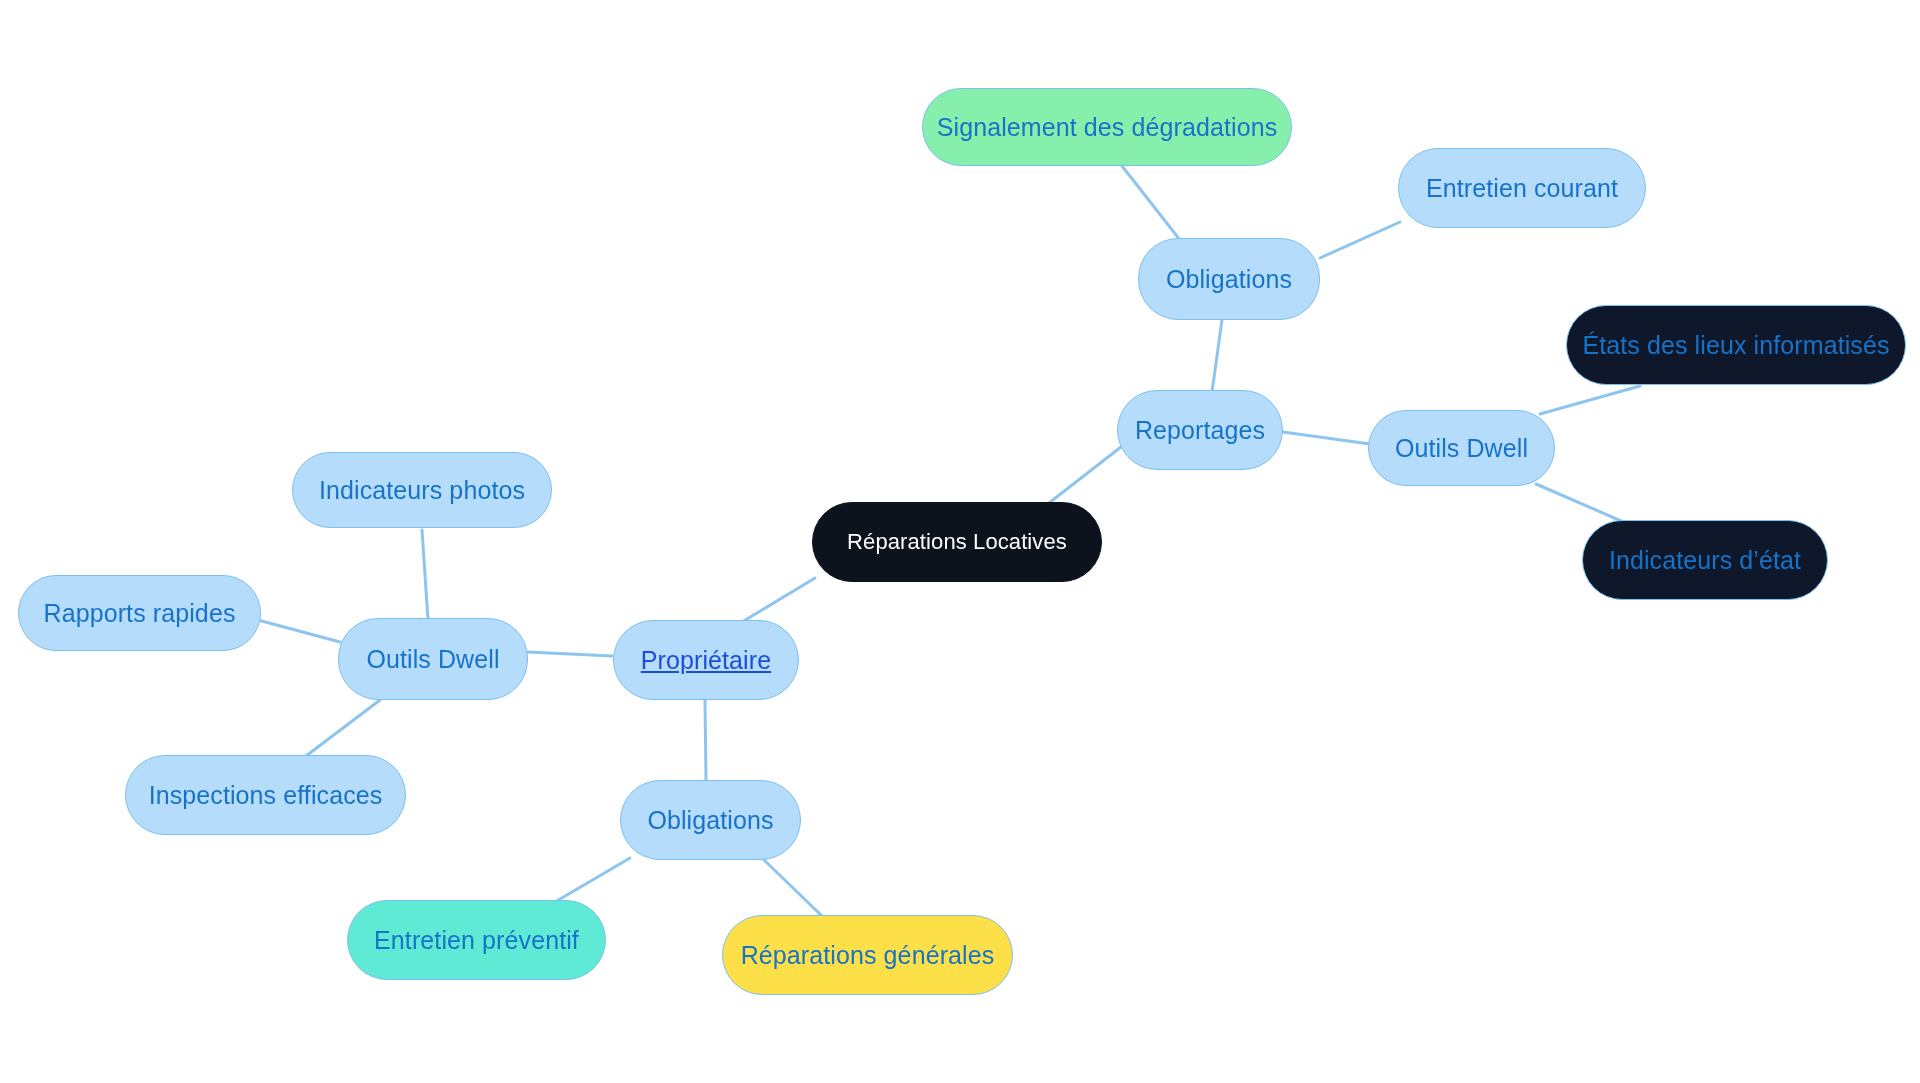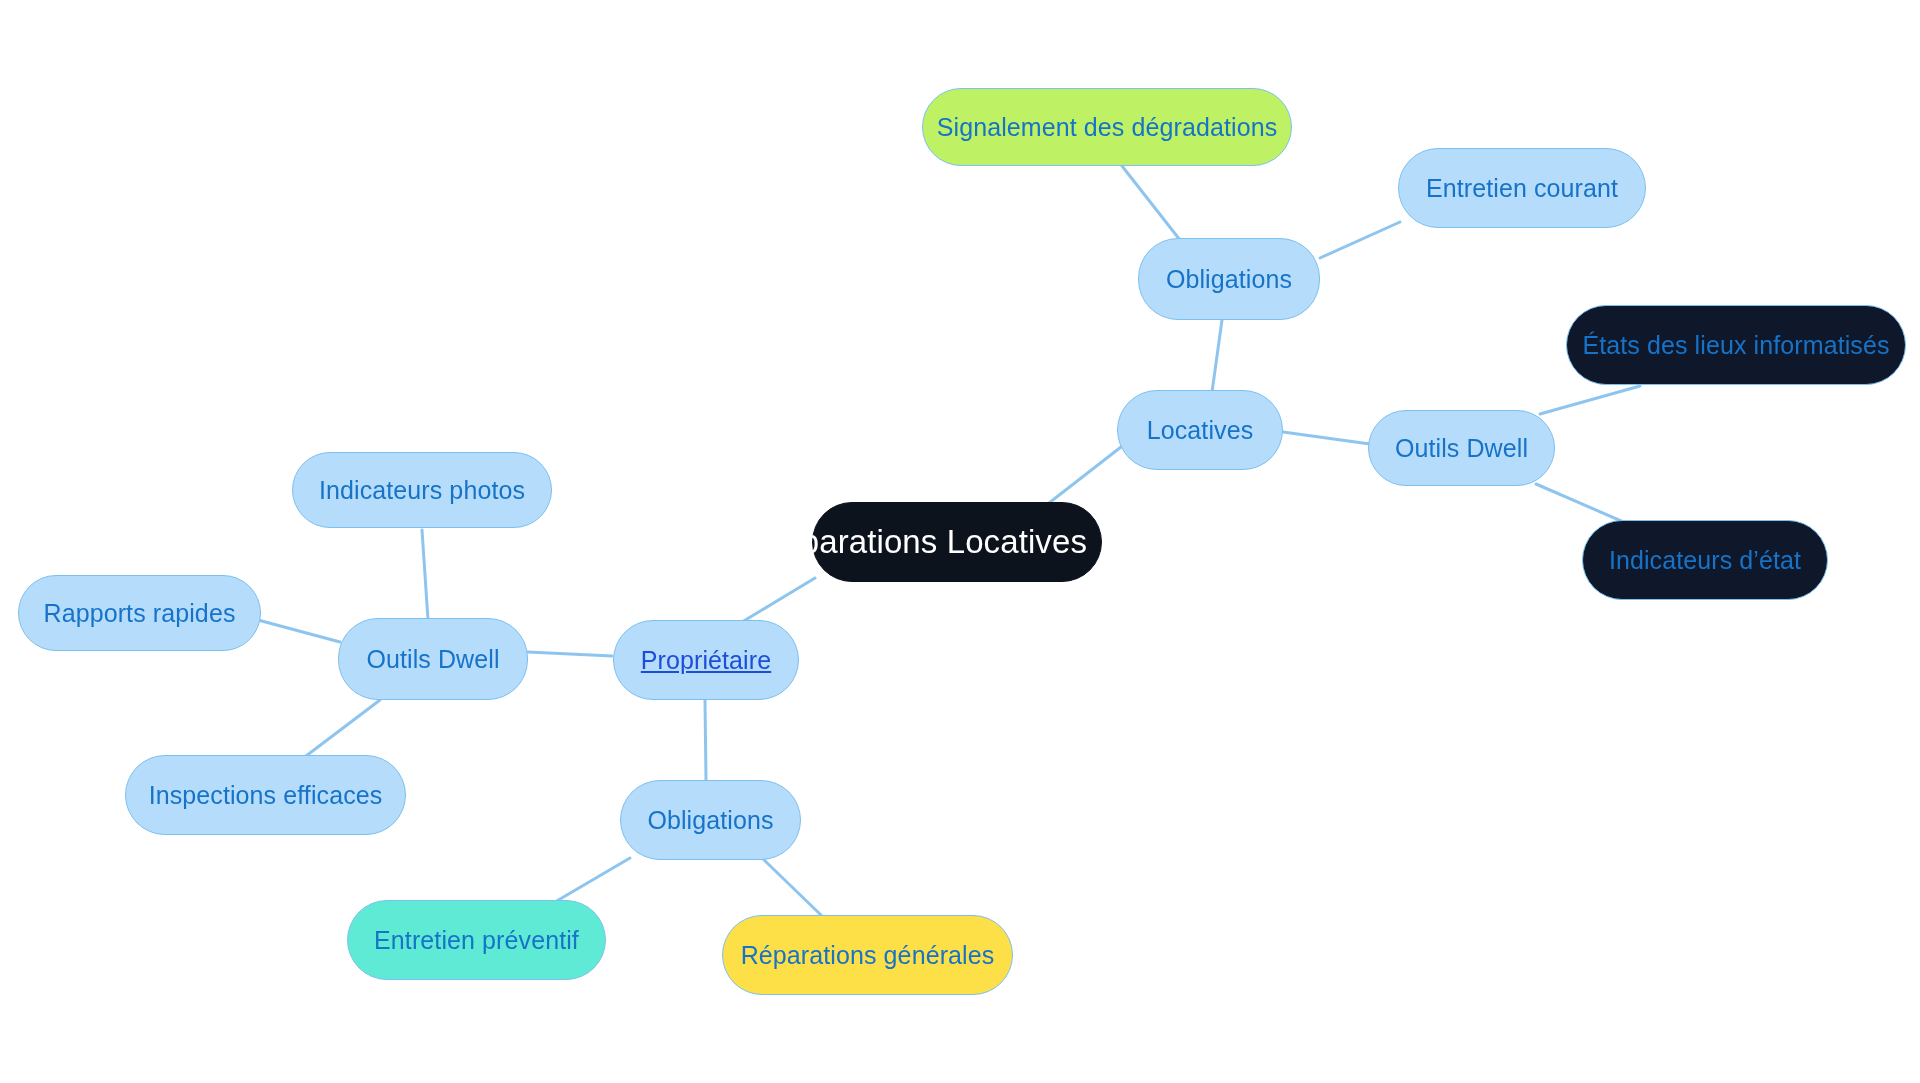--- a/index.html
+++ b/index.html
@@ -40,22 +40,21 @@
     font-size: 25px;
     font-weight: 400;
     letter-spacing: 0.1px;
     padding: 0 14px;
   }
   .node.root {
     background: #0d131d;
     border: 1.6px solid #0d131d;
     color: #ffffff;
     border-radius: 44px;
-    font-size: 33px;
-    justify-content: flex-end;
+    font-size: 22px;
   }
 </style>
 </head>
 <body>
 
 <div id="canvas" style="background: rgb(255, 255, 255);">
 
   <svg id="edges" viewBox="0 0 1920 1083" xmlns="http://www.w3.org/2000/svg">
       <line x1="1040" y1="510" x2="1130" y2="440" stroke="#8ec5ef" stroke-width="3" stroke-linecap="round"></line>
       <line x1="1212" y1="392" x2="1222" y2="320" stroke="#8ec5ef" stroke-width="3" stroke-linecap="round"></line>
@@ -72,26 +71,26 @@
       <line x1="705" y1="700" x2="706" y2="780" stroke="#8ec5ef" stroke-width="3" stroke-linecap="round"></line>
       <line x1="630" y1="858" x2="555" y2="902" stroke="#8ec5ef" stroke-width="3" stroke-linecap="round"></line>
       <line x1="762" y1="858" x2="822" y2="916" stroke="#8ec5ef" stroke-width="3" stroke-linecap="round"></line>
     </svg>
 
   <div id="nodes-layer">
       <div class="node root" style="left: 812px; top: 502px; width: 290px; height: 80px; background: rgb(13, 19, 29); border-color: rgb(13, 19, 29); color: rgb(255, 255, 255);">
         <span>Réparations Locatives</span>
       </div>
       <div class="node" style="left: 1117px; top: 390px; width: 166px; height: 80px; background: rgb(181, 220, 250); border-color: rgb(124, 192, 239); color: rgb(23, 115, 200);">
-        <span>Locatives</span>
+        <span>Reportages</span>
       </div>
       <div class="node" style="left: 1138px; top: 238px; width: 182px; height: 82px; background: rgb(181, 220, 250); border-color: rgb(124, 192, 239); color: rgb(23, 115, 200);">
         <span>Obligations</span>
       </div>
-      <div class="node" style="left: 922px; top: 88px; width: 370px; height: 78px; background: #bef264; border-color: rgb(124, 192, 239); color: rgb(23, 115, 200);">
+      <div class="node" style="left: 922px; top: 88px; width: 370px; height: 78px; background: #86efac; border-color: rgb(124, 192, 239); color: rgb(23, 115, 200);">
         <span>Signalement des dégradations</span>
       </div>
       <div class="node" style="left: 1398px; top: 148px; width: 248px; height: 80px; background: rgb(181, 220, 250); border-color: rgb(124, 192, 239); color: rgb(23, 115, 200);">
         <span>Entretien courant</span>
       </div>
       <div class="node" style="left: 1368px; top: 410px; width: 187px; height: 76px; background: rgb(181, 220, 250); border-color: rgb(124, 192, 239); color: rgb(23, 115, 200);">
         <span>Outils Dwell</span>
       </div>
       <div class="node" style="left: 1566px; top: 305px; width: 340px; height: 80px; background: #0f172a; border-color: rgb(124, 192, 239); color: rgb(23, 115, 200);">
         <span>États des lieux informatisés</span>

